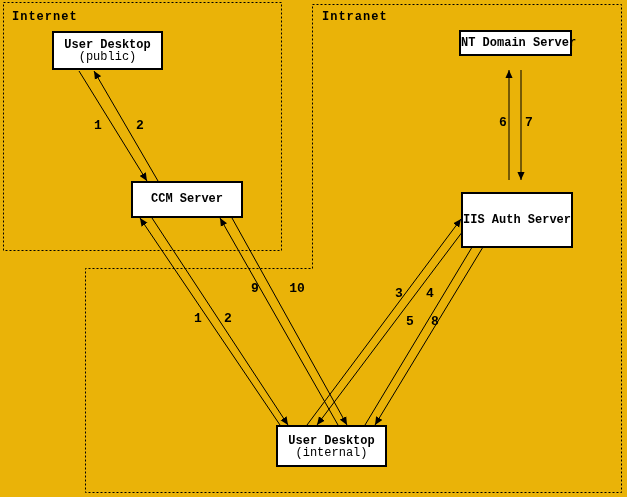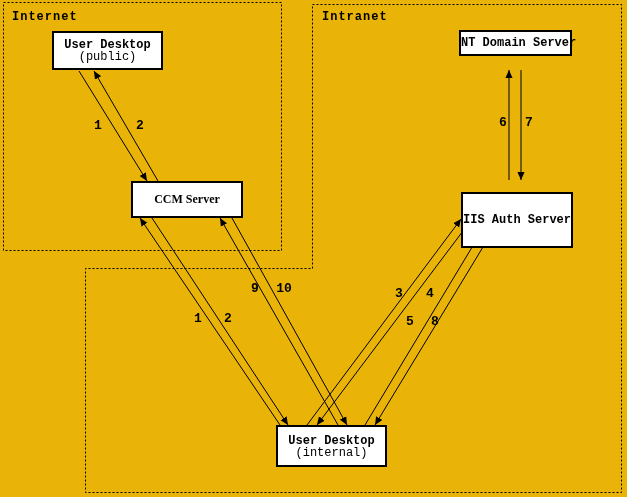--- a/index.html
+++ b/index.html
@@ -85,21 +85,21 @@
   </svg>
 
   <div class="zone-label" style="left:12px; top:10px;">Internet</div>
   <div class="zone-label" style="left:322px; top:10px;">Intranet</div>
 
   <div class="node" style="left:52px; top:31px; width:111px; height:39px;">
     <span class="title">User Desktop</span>
     <span class="subtitle">(public)</span>
   </div>
 
-  <div class="node" style="left:131px; top:181px; width:112px; height:37px;font-family:Liberation Serif, serif;">
+  <div class="node" style="left:131px; top:181px; width:112px; height:37px;">
     <span class="title">CCM Server</span>
   </div>
 
   <div class="node" style="left:459px; top:30px; width:113px; height:26px;">
     <span class="title">NT Domain Server</span>
   </div>
 
   <div class="node" style="left:461px; top:192px; width:112px; height:56px;">
     <span class="title">IIS Auth Server</span>
   </div>
@@ -109,21 +109,21 @@
     <span class="subtitle">(internal)</span>
   </div>
 
   <div class="edge-num" style="left:98px;  top:125px;">1</div>
   <div class="edge-num" style="left:140px; top:125px;">2</div>
 
   <div class="edge-num" style="left:198px; top:318px;">1</div>
   <div class="edge-num" style="left:228px; top:318px;">2</div>
 
   <div class="edge-num" style="left:255px; top:288px;">9</div>
-  <div class="edge-num" style="left:284px; top:288px;">10</div>
+  <div class="edge-num" style="left:297px; top:288px;">10</div>
 
   <div class="edge-num" style="left:399px; top:293px;">3</div>
   <div class="edge-num" style="left:430px; top:293px;">4</div>
 
   <div class="edge-num" style="left:410px; top:321px;">5</div>
   <div class="edge-num" style="left:435px; top:321px;">8</div>
 
   <div class="edge-num" style="left:503px; top:122px;">6</div>
   <div class="edge-num" style="left:529px; top:122px;">7</div>
 

